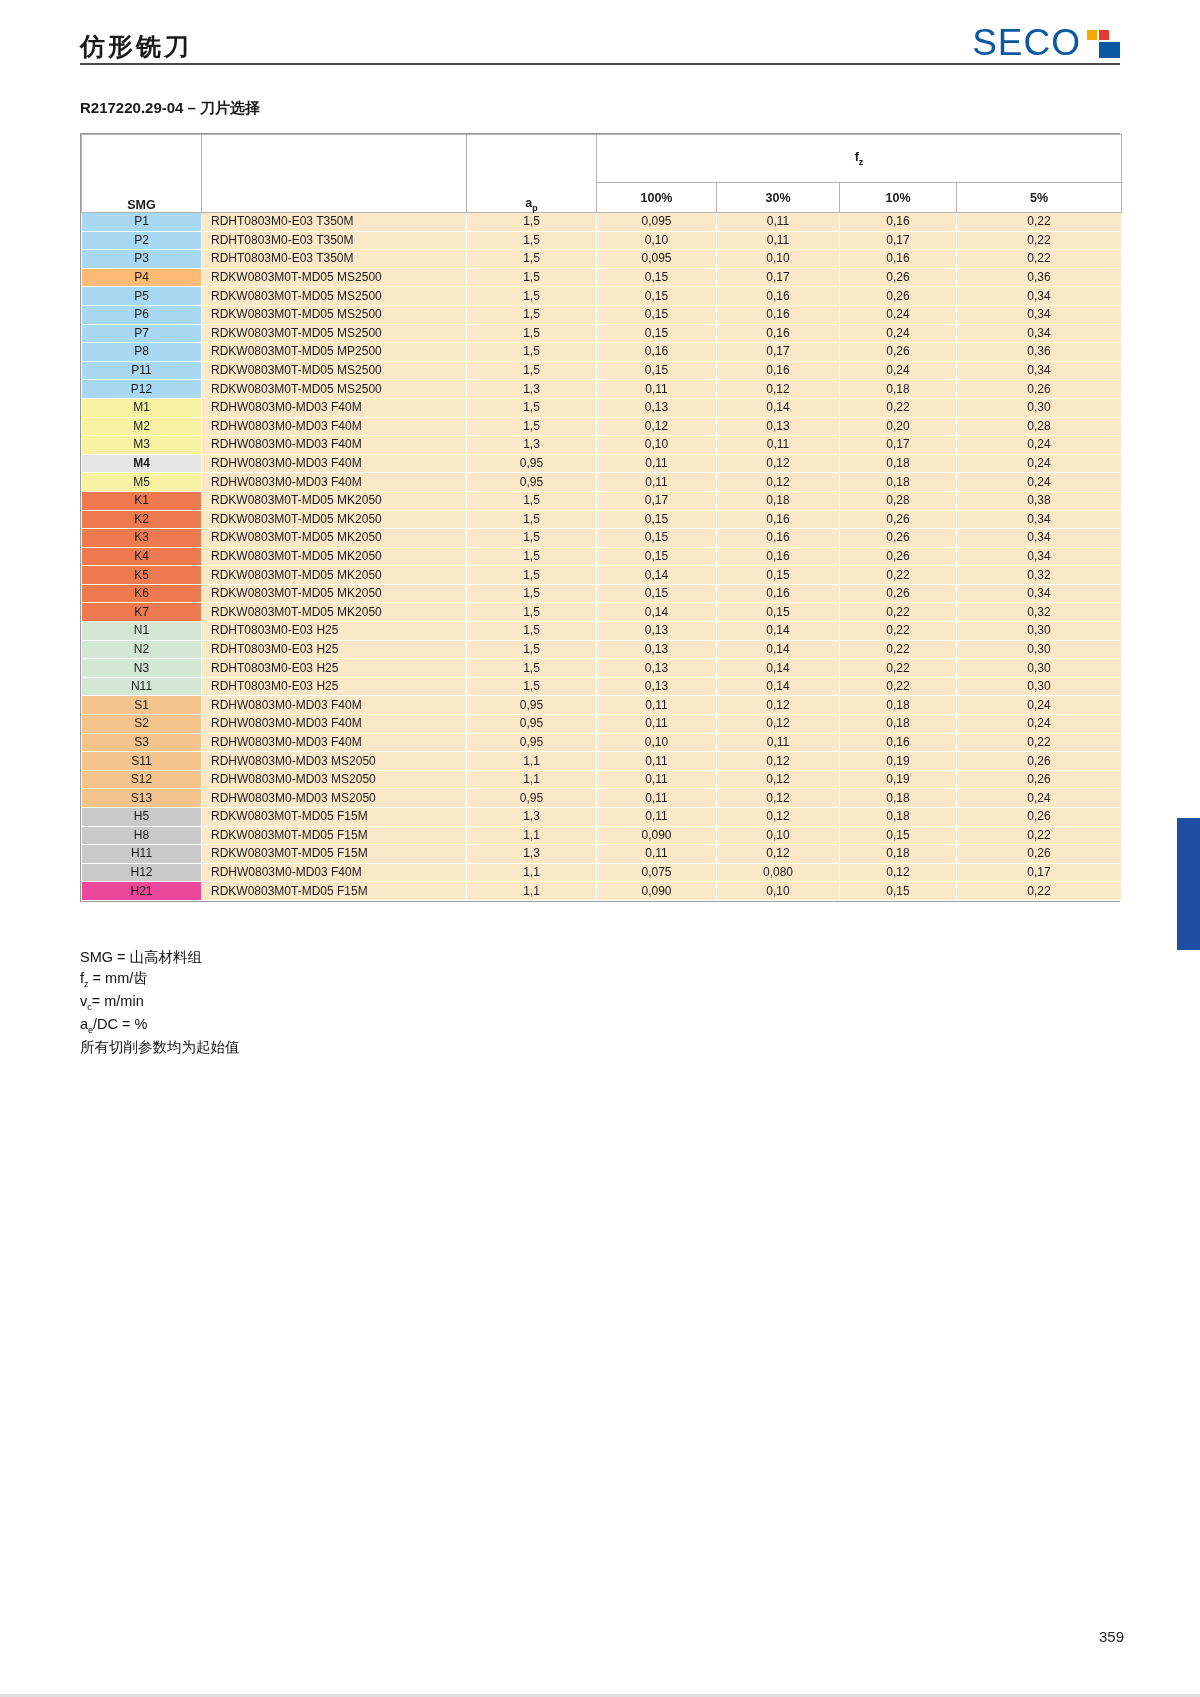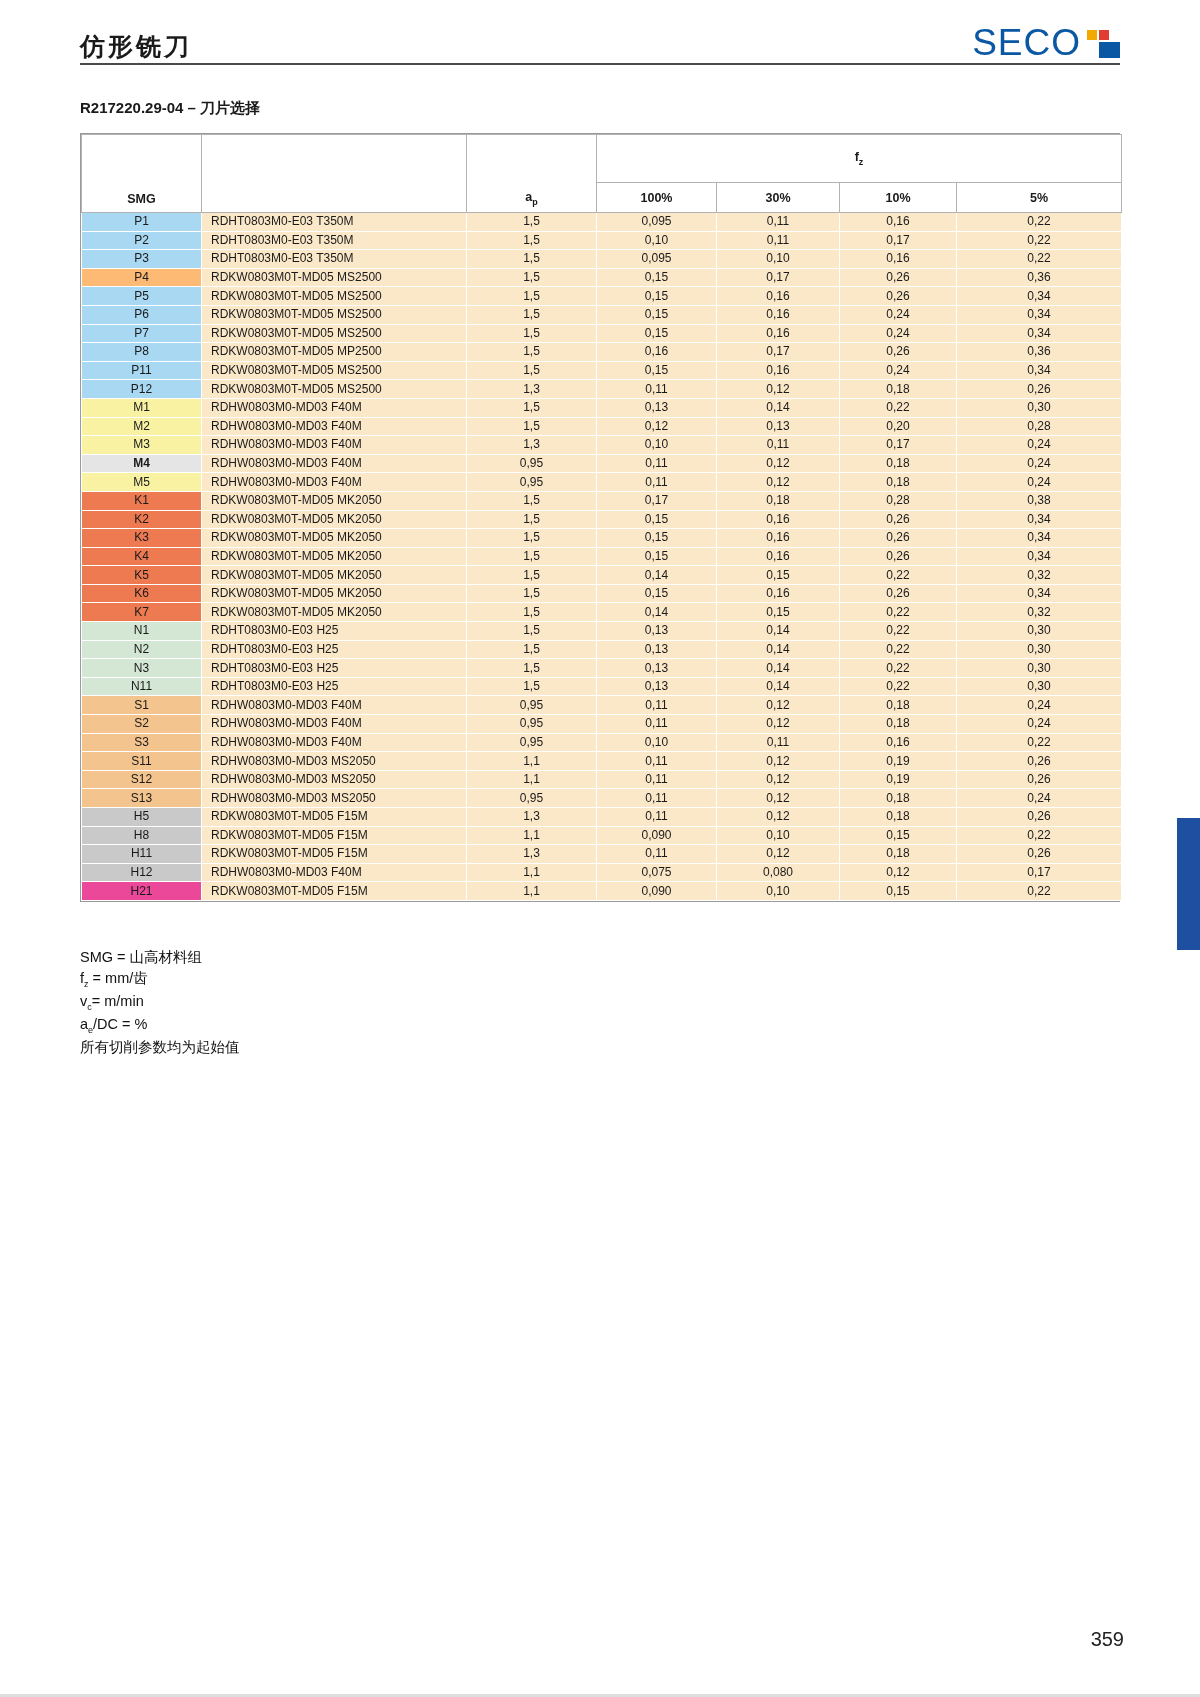--- a/index.html
+++ b/index.html
@@ -47,21 +47,21 @@
   }
   table { width:100%; border-collapse:collapse; table-layout:fixed; }
   thead th {
     background:#ffffff;
     border:1px solid #b3b3b3;
     font-size:12.5px; font-weight:bold; color:#1a1a1a;
     padding:0;
   }
   thead tr.hrow1 { height:48px; }
   thead tr.hrow2 { height:30px; }
-  th.tall { vertical-align:bottom; padding-bottom:6px; }
+  th.tall { vertical-align:bottom; padding-bottom:0; }
   th.fz-head { vertical-align:middle; }
   sub { font-size:9px; }
 
   tbody td {
     background:#fbe8c9;
     border:1px solid #ffffff;
     font-size:12px; color:#1a1a1a;
     height:18.6px; line-height:13px;
     padding:0 6px;
     text-align:center;
@@ -76,21 +76,21 @@
     font-size:14.5px; line-height:1.45; color:#111;
   }
 
   
   .side-tab {
     position:absolute; right:0; top:818px;
     width:23px; height:132px; background:#1e4fa0;
   }
   .page-number {
     position:absolute; right:76px; top:1628px;
-    font-size:20px; color:#222;
+    font-size:15px; color:#222;
   }
   .bottom-edge {
     position:absolute; left:0; bottom:0; width:100%; height:3px; background:#dedede;
   }
 </style>
 </head>
 <body>
 
 <div class="page-header">
   <div class="page-title">仿形铣刀</div>

